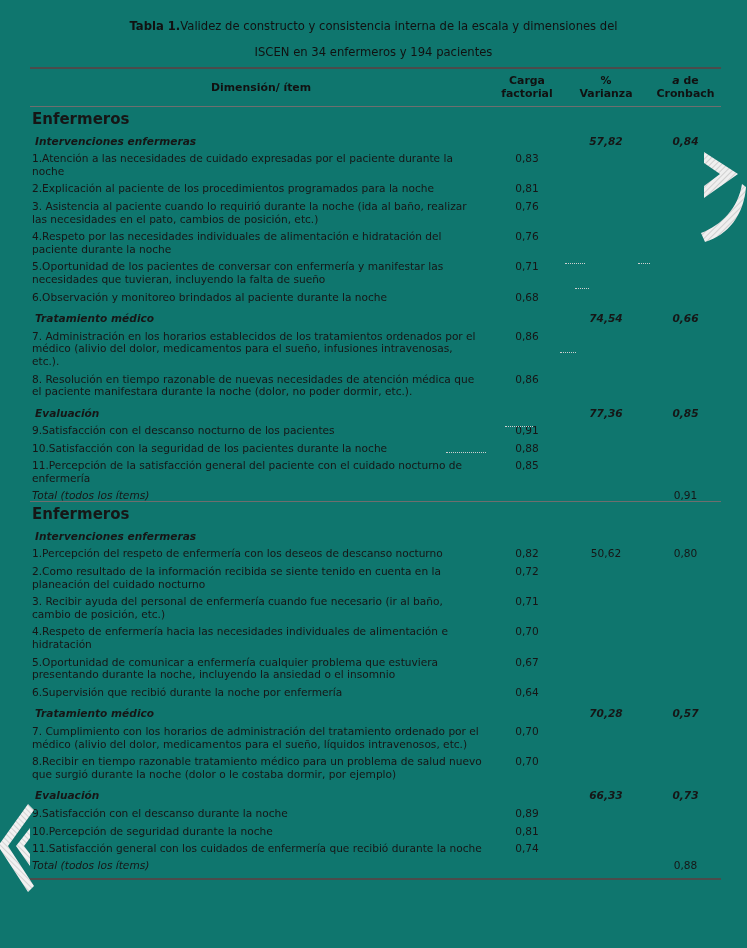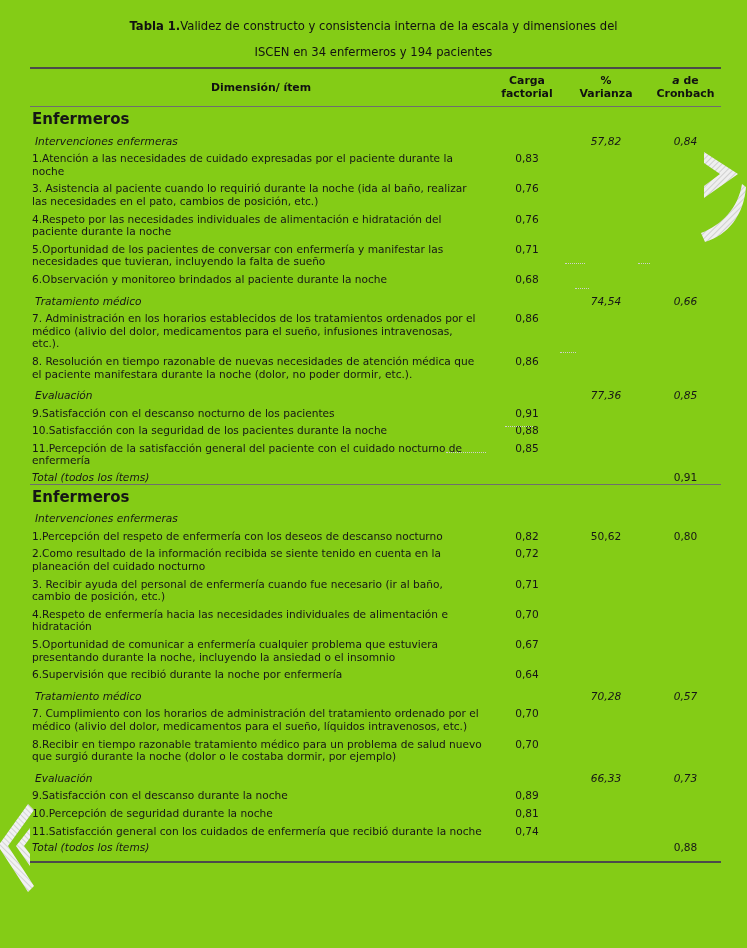--- a/index.html
+++ b/index.html
@@ -1,20 +1,20 @@
 <!DOCTYPE html>
 <html><head>
 <meta charset="utf-8">
 <style>
   html, body { margin: 0; padding: 0; background: #ffffff; }
   .page {
     position: relative;
     width: 747px;
     height: 948px;
-    background: #84cc16;
+    background: #0f766e;
     overflow: hidden;
     font-family: "DejaVu Sans", sans-serif;
     color: #161616;
   }
   
   .title-block {
     position: absolute;
     top: 13px;
     left: 0;
     width: 747px;
@@ -52,21 +52,21 @@
   tbody td {
     font-size: 10.6px;
     line-height: 12.6px;
     vertical-align: top;
     padding: 5px 0 0 0;
     color: #161616;
   }
   tbody td.c-item { padding-right: 10px; padding-left: 2px; }
   tbody td.c-num  { text-align: center; }
   tr.row-section td { font-weight: bold; padding-top: 6px; font-size: 15px; }
-  tr.row-dimension td { font-style: italic; padding-top: 9px; }
+  tr.row-dimension td { font-style: italic; padding-top: 9px; font-weight: bold; }
   tr.row-dimension td.c-item { padding-left: 5px; }
   tr.row-total td { font-weight: normal; padding-top: 4px; }
   tr.row-total td.c-item { font-style: italic; }
   tr.rule-top td { border-top: 1px solid #6e6e6e; }
   tbody tr:last-child td { padding-bottom: 7px; }
   
   .watermark { position: absolute; pointer-events: none; }
   .speck { position: absolute; border-top: 1px dotted #cfcfcf; height: 0; }
 </style>
 </head>
@@ -107,20 +107,26 @@
       <td class="c-num">57,82</td>
       <td class="c-num">0,84</td>
     </tr>
         <tr class="row-item">
       <td class="c-item">1.Atención a las necesidades de cuidado expresadas por el paciente durante la noche</td>
       <td class="c-num">0,83</td>
       <td class="c-num"></td>
       <td class="c-num"></td>
     </tr>
         <tr class="row-item">
+      <td class="c-item">2.Explicación al paciente de los procedimientos programados para la noche</td>
+      <td class="c-num">0,81</td>
+      <td class="c-num"></td>
+      <td class="c-num"></td>
+    </tr>
+        <tr class="row-item">
       <td class="c-item">3. Asistencia al paciente cuando lo requirió durante la noche (ida al baño, realizar las necesidades en el pato, cambios de posición, etc.)</td>
       <td class="c-num">0,76</td>
       <td class="c-num"></td>
       <td class="c-num"></td>
     </tr>
         <tr class="row-item">
       <td class="c-item">4.Respeto por las necesidades individuales de alimentación e hidratación del paciente durante la noche</td>
       <td class="c-num">0,76</td>
       <td class="c-num"></td>
       <td class="c-num"></td>

